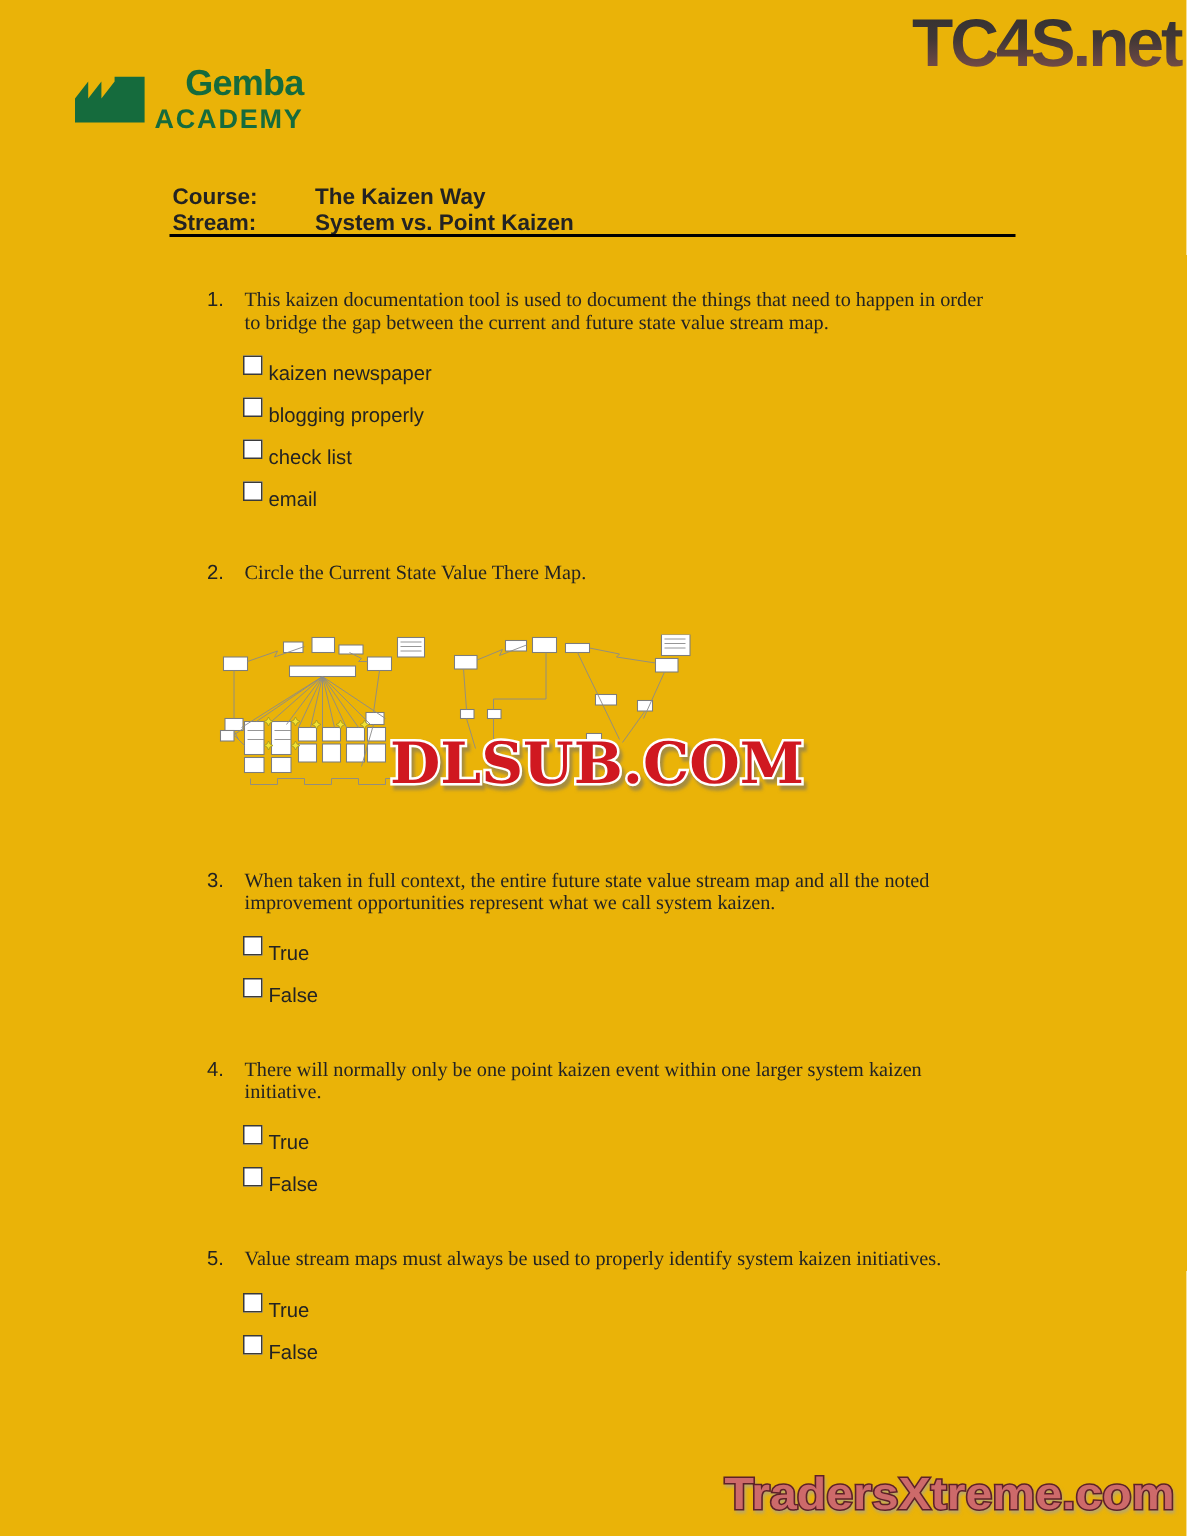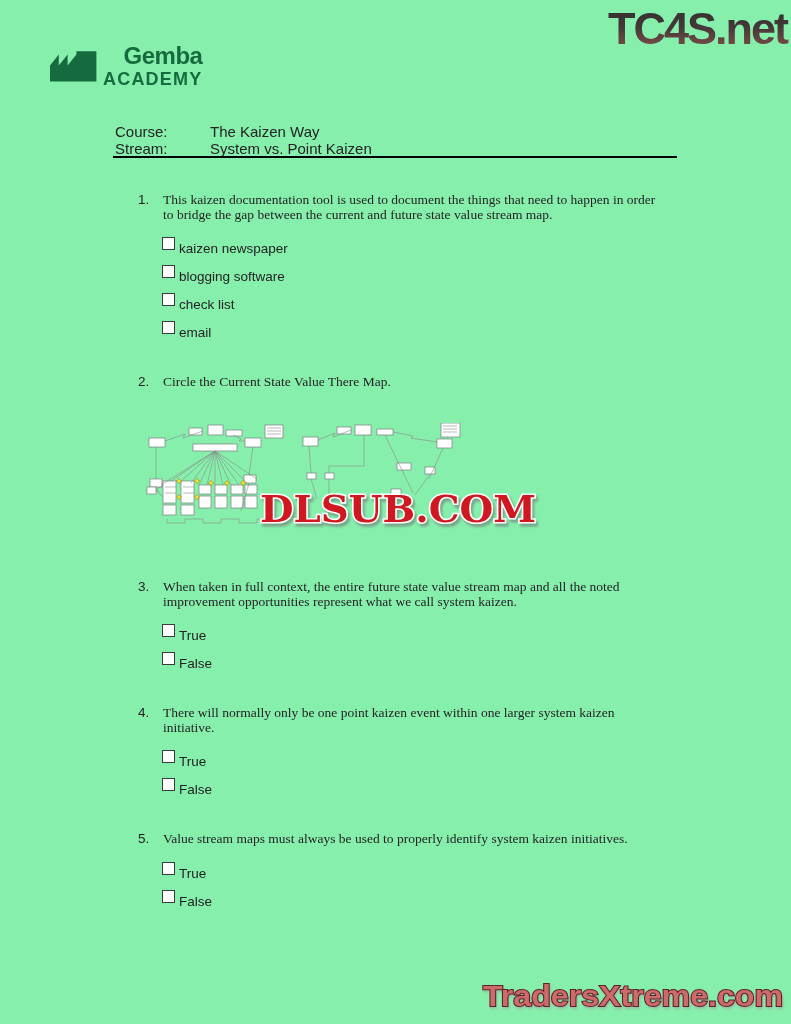--- a/index.html
+++ b/index.html
@@ -1,33 +1,33 @@
 <!DOCTYPE html>
 <html><head>
 <meta charset="utf-8">
 <style>
   html,body{margin:0;padding:0;background:#ffffff;}
   .page{
-    position:relative;width:791px;height:1024px;background:#86efac;
+    position:relative;width:791px;height:1024px;background:#eab308;
     font-family:"Liberation Sans",sans-serif;color:#232323;overflow:hidden;
   }
   
   .tc4s{position:absolute;top:2px;left:585px;width:206px;height:52px;}
   
   .logo{position:absolute;top:44px;left:50px;display:flex;align-items:flex-start;}
   .logo .factory{width:48px;height:40px;margin-right:5px;}
   .logo-text{display:flex;flex-direction:column;line-height:1;}
   .logo-brand{font-size:24px;font-weight:bold;letter-spacing:-.5px;text-align:right;}
   .logo-sub{font-size:18px;font-weight:bold;letter-spacing:1.2px;margin-top:2px;}
   
   .quiz-title{position:absolute;top:48px;left:0;width:745px;text-align:center;
     font-size:34px;font-weight:bold;color:#111;}
   
   .meta{position:absolute;top:123px;left:115px;font-size:15px;line-height:17px;}
-  .meta-row{display:flex;}
+  .meta-row{display:flex;font-weight:bold;}
   .meta-label{width:95px;}
   .rule{position:absolute;top:156px;left:113px;width:564px;height:2px;background:#000;}
   
   .question{position:absolute;left:138px;width:525px;font-size:13.5px;line-height:14.5px;}
   #q1{top:193px;} #q2{top:375px;} #q3{top:580px;} #q4{top:706px;} #q5{top:832px;}
   .qrow{display:flex;}
   .qnum{width:25px;flex:0 0 25px;}
   .qtext{flex:1;font-family:Liberation Serif, serif;}
   .opts{margin-left:24px;}
   .opt{display:flex;align-items:center;margin-top:15px;height:13px;cursor:default;}
@@ -83,21 +83,21 @@
         <span class="qnum">1.</span>
         <div class="qtext">This kaizen documentation tool is used to document the things that need to happen in order to bridge the gap between the current and future state value stream map.</div>
       </div>
       <div class="opts">
         <div class="opt">
           <span class="cb"></span>
           <span class="opt-label">kaizen newspaper</span>
         </div>
         <div class="opt">
           <span class="cb"></span>
-          <span class="opt-label">blogging software</span>
+          <span class="opt-label">blogging properly</span>
         </div>
         <div class="opt">
           <span class="cb"></span>
           <span class="opt-label">check list</span>
         </div>
         <div class="opt">
           <span class="cb"></span>
           <span class="opt-label">email</span>
         </div>
       </div>

